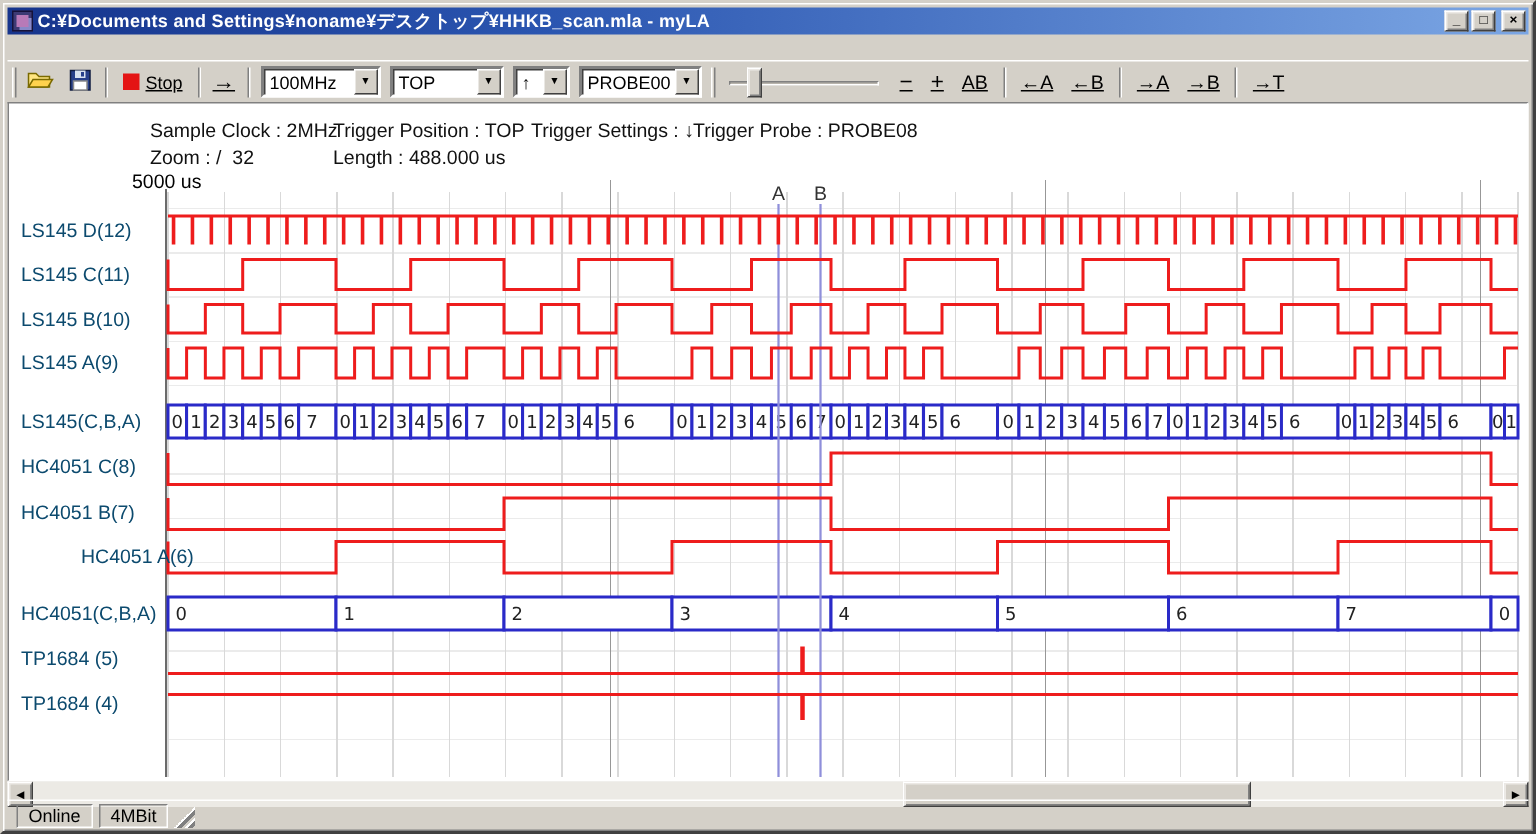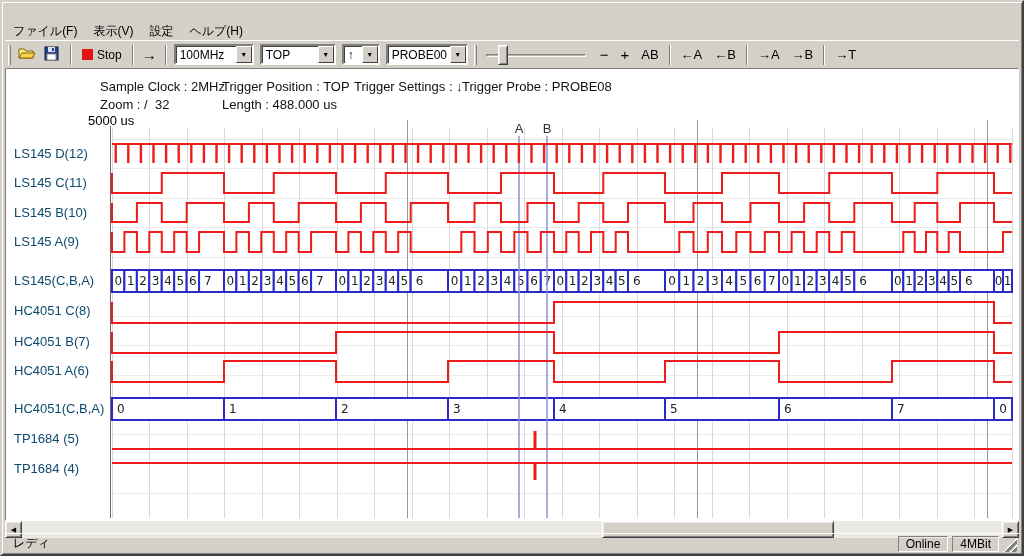--- a/index.html
+++ b/index.html
@@ -30,21 +30,21 @@
   .winbtn.close{ margin-left:2px; }
   
   .menubar{ position:absolute; top:21px; left:3px; right:3px; height:16px;
     display:flex; align-items:center; font-size:12px; color:#000; }
   .menu-item{ padding:1px 8px; }
   
   .toolbar{ position:absolute; top:38px; left:3px; right:3px; height:28px;
     border-top:1px solid #fff; display:flex; align-items:center; font-size:12px; color:#000; }
   .grip{ width:3px; height:20px; margin:0 3px; border-left:1px solid #fff; border-right:1px solid #808080; }
   .tsep{ width:2px; height:20px; margin:0 4px; border-left:1px solid #808080; border-right:1px solid #fff; }
-  .tbtn{ height:24px; display:flex; align-items:center; justify-content:space-between; padding:0 4px; }
+  .tbtn{ height:24px; display:flex; align-items:center; justify-content:center; padding:0 4px;text-decoration:underline; }
   .icon-btn{ width:26px; }
   .stop-btn{ gap:4px; padding:0 6px; }
   .stop-square{ width:11px; height:11px; background:#e41414; }
   .arrow-glyph{ font-size:15px; font-weight:bold; }
   .combo{ height:21px; background:#fff; border:2px solid; border-color:#808080 #fff #fff #808080;
     box-shadow:inset 1px 1px 0 #404040; display:flex; align-items:stretch; margin:16px 3px; }
   .combo-text{ flex:1; font-size:12px; padding:2px 3px 0 4px; white-space:nowrap; overflow:hidden; }
   .combo-arrow{ width:16px; background:#d4d0c8; border:1px solid; border-color:#fff #404040 #404040 #fff;
     font-size:7px; color:#000; display:flex; align-items:center; justify-content:center; }
   .slider{ position:relative; width:100px; height:22px; margin:0 8px 0 6px; }
@@ -76,27 +76,30 @@
   .status-ready{ flex:1; padding-left:6px; }
   .status-panel{ border:1px solid; border-color:#808080 #fff #fff #808080; padding:0 7px; margin-left:4px; height:16px; line-height:15px; }
   .resize-grip{ width:14px; height:14px; margin-left:4px; align-self:flex-end;
     background:linear-gradient(135deg,transparent 0 50%,#fff 50% 57%,#808080 57% 68%,transparent 68% 75%,#fff 75% 82%,#808080 82% 93%,transparent 93%); }
 </style>
 </head>
 <body>
 
 <div class="window">
 
-
-  <div class="menubar">
-    <span class="menu-item">ファイル(F)</span>
-    <span class="menu-item">表示(V)</span>
-    <span class="menu-item">設定</span>
-    <span class="menu-item">ヘルプ(H)</span>
+  <div class="titlebar">
+    <div class="app-icon"></div>
+    <div class="title-text">C:¥Documents and Settings¥noname¥デスクトップ¥HHKB_scan.mla - myLA</div>
+    <div class="winbtns">
+      <div class="winbtn">_</div>
+      <div class="winbtn">□</div>
+      <div class="winbtn close">×</div>
+    </div>
   </div>
+
 
   <div class="toolbar">
     <div class="grip"></div>
     <div class="tbtn icon-btn">
       <span>
         <svg width="18" height="14">
             <path d="M1 12 L1 3 L6 3 L8 5 L15 5 L15 12 Z" fill="#ffe680" stroke="#7a6a00"></path>
             <path d="M1 12 L4 7 L17 7 L14 12 Z" fill="#ffd24d" stroke="#7a6a00"></path>
           </svg>
       </span>
@@ -438,37 +441,36 @@
     <span class="info-text" style="left:220px;top:95px">Length : 488.000 us</span>
     <span class="time-label">5000 us</span>
     <div id="channel-labels" style="position:absolute;left:0;top:0;width:1024px;height:556px">
         <div class="ch-label" style="top: 144px;">LS145 D(12)</div>
         <div class="ch-label" style="top: 173px;">LS145 C(11)</div>
         <div class="ch-label" style="top: 203px;">LS145 B(10)</div>
         <div class="ch-label" style="top: 232px;">LS145 A(9)</div>
         <div class="ch-label" style="top: 271px;">LS145(C,B,A)</div>
         <div class="ch-label" style="top: 301px;">HC4051 C(8)</div>
         <div class="ch-label" style="top: 332px;">HC4051 B(7)</div>
-        <div class="ch-label" style="top: 361px;">HC4051 A(6)</div>
+        <div class="ch-label" style="top: 361px; margin-left: 40px;">HC4051 A(6)</div>
         <div class="ch-label" style="top: 399px;">HC4051(C,B,A)</div>
         <div class="ch-label" style="top: 429px; text-align: right;">TP1684 (5)</div>
         <div class="ch-label" style="top: 459px;">TP1684 (4)</div>
       </div>
     <div id="cursor-labels" style="position:absolute;left:0;top:0;width:1024px;height:556px">
         <div class="cursor-label" style="left: 511px;">A</div>
         <div class="cursor-label" style="left: 539px;">B</div>
       </div>
   </div>
 
   <div class="hscroll">
     <div class="sbtn left">◀</div>
     <div class="sthumb"></div>
     <div class="sbtn right">▶</div>
   </div>
 
   <div class="statusbar">
-    <span class="status-ready">レディ</span>
     <span class="status-panel">Online</span>
     <span class="status-panel">4MBit</span>
     <span class="resize-grip"></span>
   </div>
 
 </div>
 
 </body></html>

